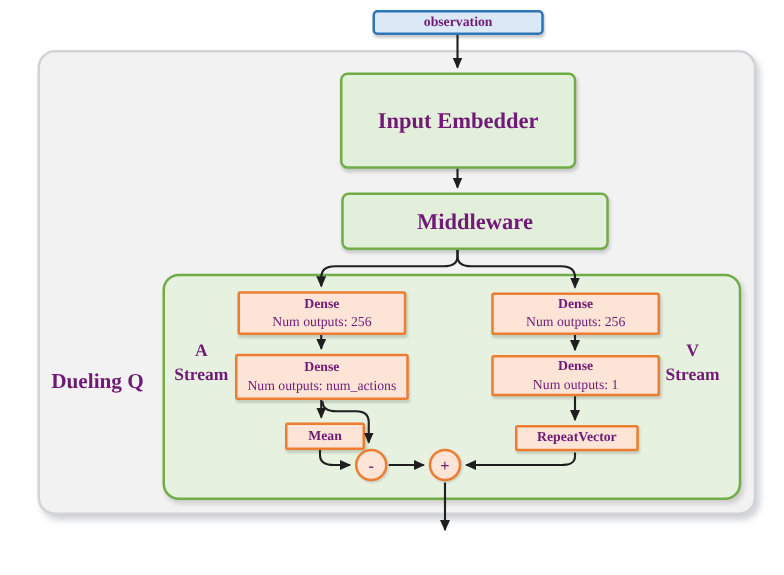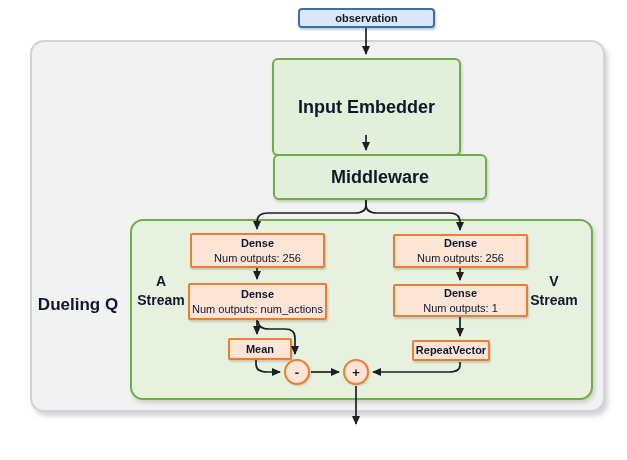--- a/index.html
+++ b/index.html
@@ -1,34 +1,34 @@
 <!DOCTYPE html>
 <html><head>
 <meta charset="utf-8">
 <style>
   html,body{margin:0;padding:0;background:#ffffff;}
   #stage{
     position:relative;width:627px;height:460px;background:#ffffff;overflow:hidden;
-    font-family:Liberation Sans, sans-serif;color:#0f172a;
+    font-family:Liberation Serif, serif;color:#701a75;
   }
   .abs{position:absolute;box-sizing:border-box;}
   
   .outer-box{
     left:30px;top:40px;width:575px;height:372px;
     background:#f2f2f2;border:2px solid #d3d3d6;border-radius:14px;
     box-shadow:3px 4px 5px rgba(120,125,140,0.35);
   }
   
   .green-node{
     background:#e2efda;border:2px solid #70ad47;border-radius:6px;
     display:flex;align-items:center;justify-content:center;
     font-weight:bold;font-size:18px;
     box-shadow:1px 2px 3px rgba(0,0,0,0.18);
   }
-  #input-embedder{left:272px;top:58px;width:189px;height:98px;}
+  #input-embedder{left:272px;top:58px;width:189px;height:77px;}
   #middleware{left:273px;top:154px;width:214px;height:46px;}
   
   .head-box{
     left:130px;top:219px;width:463px;height:181px;
     background:#e6f1df;border:2px solid #70ad47;border-radius:13px;
     box-shadow:2px 3px 4px rgba(0,0,0,0.15);
   }
   
   .orange-node{
     background:#fce4d6;border:2px solid #ed7d31;border-radius:2px;
@@ -36,21 +36,21 @@
     text-align:right;line-height:15px;
     box-shadow:1px 2px 2px rgba(0,0,0,0.15);
   }
   .orange-node .t{font-weight:bold;font-size:11px;}
   .orange-node .s{font-size:11px;}
   #dense-a1{left:190px;top:233px;width:135px;height:35px;}
   #dense-a2{left:188px;top:283px;width:139px;height:37px;}
   #dense-v1{left:393px;top:234px;width:135px;height:34px;}
   #dense-v2{left:393px;top:284px;width:135px;height:33px;}
   #mean-node{left:228px;top:338px;width:64px;height:22px;}
-  #repeat-vector-node{left:412px;top:340px;width:78px;height:21px;}
+  #repeat-vector-node{left:412px;top:340px;width:99px;height:21px;}
   .op-circle{
     width:26px;height:26px;border-radius:50%;
     background:#fce4d6;border:2px solid #ed7d31;
     display:flex;align-items:center;justify-content:center;
     font-weight:bold;font-size:13px;line-height:1;
     box-shadow:1px 1px 2px rgba(0,0,0,0.15);
   }
   #minus-node{left:284px;top:359px;}
   #plus-node{left:343px;top:359px;}
   

